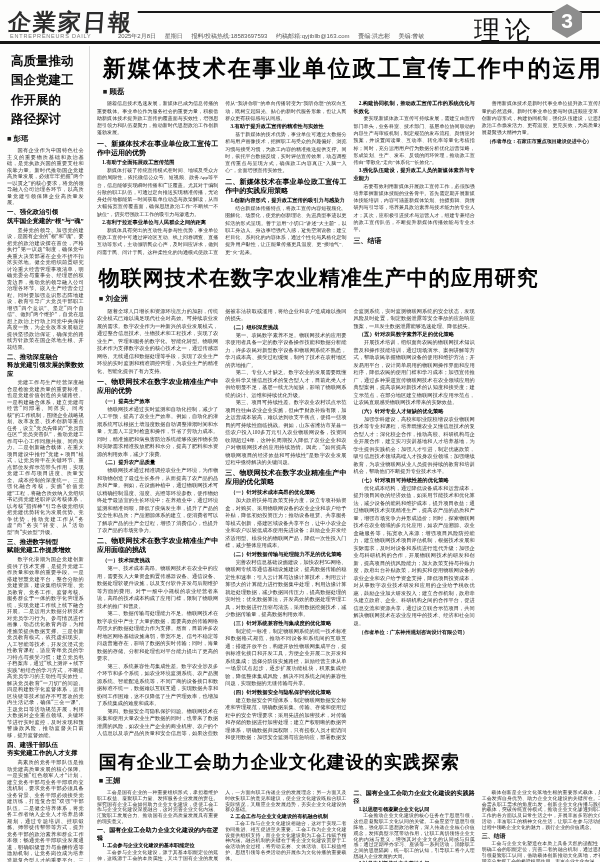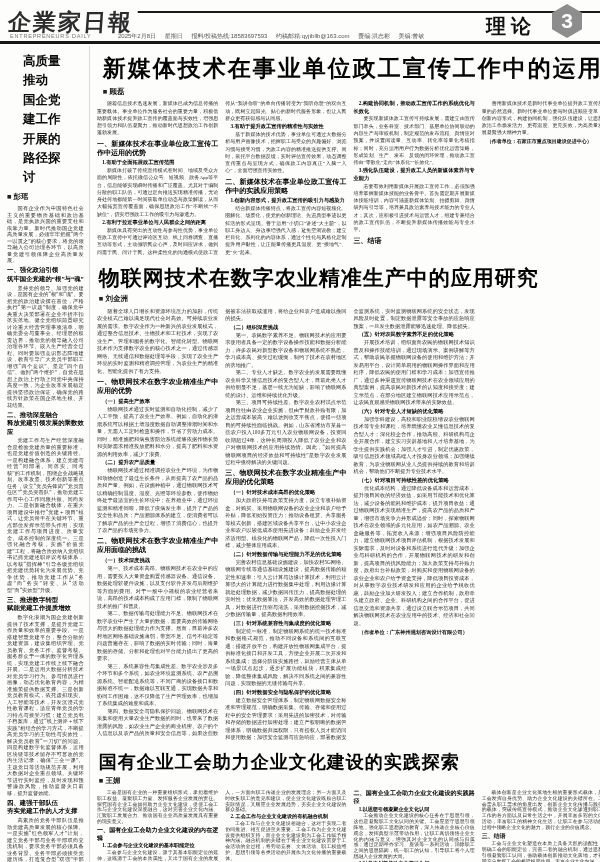--- a/index.html
+++ b/index.html
@@ -13,35 +13,35 @@
   .mast { position:absolute; top:0; left:0; right:0; height:45px; }
   .top-rule { position:absolute; top:11px; left:25px; right:0; height:2px; background:#1a1a1a; }
   .logo-cn {
     position:absolute; top:7px; left:8px; font-size:23px; font-weight:900;
     letter-spacing:2px; color:#2c2c2c; font-family:"DejaVu Serif", serif;
     transform:skewX(-4deg); background:#fdfdfc; padding-right:4px;
   }
   .logo-en { position:absolute; top:33px; left:10px; font-size:5.5px; letter-spacing:0.8px; color:#777; font-family:"Liberation Sans", sans-serif; }
   .info { position:absolute; top:31.5px; left:118px; font-size:6px; color:#555; white-space:nowrap; font-family:"Liberation Sans", sans-serif; }
   .info span { margin-right:7px; }
-  .section-name { position:absolute; top:13px; right:64px; font-size:20px; font-weight:bold; letter-spacing:5px; color:#111; }
+  .section-name { position:absolute; top:13px; right:64px; font-size:26px; font-weight:normal; letter-spacing:5px; color:#111; }
   .page-hex {
     position:absolute; top:4px; right:18px; width:30px; height:34px;
     background:#8d8d8d; color:#fff; font-size:21px; font-weight:bold;
     display:flex; align-items:center; justify-content:center;
     clip-path:polygon(50% 0,100% 26%,100% 74%,50% 100%,0 74%,0 26%);
     font-family:"Liberation Sans", sans-serif;
   }
   .thick-rule { position:absolute; top:41px; left:0; right:0; height:3px; background:#161616; }
   
   .content { position:absolute; top:46px; left:0; right:0; bottom:0; display:flex; }
   .rail { width:117px; padding:2px 5px 0 7px; border-right:1px solid #d9d9d9; }
   .main { flex:1; padding:0 5px 0 7px; }
   
-  .rail-title { font-size:12.5px; line-height:1.55; font-weight:bold; color:#0c0c0c; white-space:pre-line; margin:4px 16px 4px; }
+  .rail-title { font-size:12.5px; line-height:1.55; font-weight:bold; color:#0c0c0c; white-space:pre-line; margin:4px 4px 4px; }
   .byline { font-size:7.5px; font-weight:bold; color:#222; margin:2px 0 3px; font-family:"Liberation Sans", sans-serif; }
   .titleA { font-size:23px; font-weight:bold; letter-spacing:2px; color:#050505; margin:7px 0 3px 6px; white-space:nowrap; }
   .titleB { font-size:21px; font-weight:bold; letter-spacing:1px; color:#050505; margin:4px 0 2px 2px; white-space:nowrap; }
   .titleC { font-size:18px; font-weight:bold; letter-spacing:1px; color:#050505; margin:3px 0 2px 2px; white-space:nowrap; }
   .artA .byline { margin-left:6px; }
   .artB .byline, .artC .byline { margin-left:2px; }
   
   .swrap { overflow:hidden; position:relative; }
   .sinner { width:200%; transform:scale(0.5); transform-origin:0 0; text-align:justify; color:#2e2e2e; }
   .rail-swrap { height:726px; }

